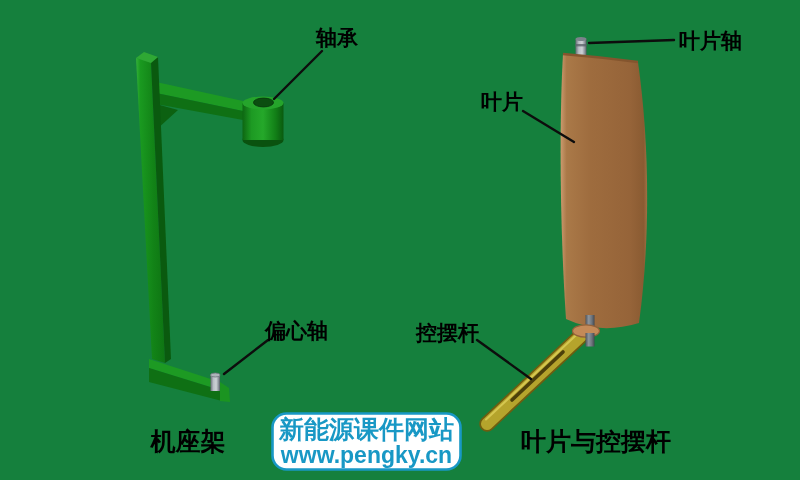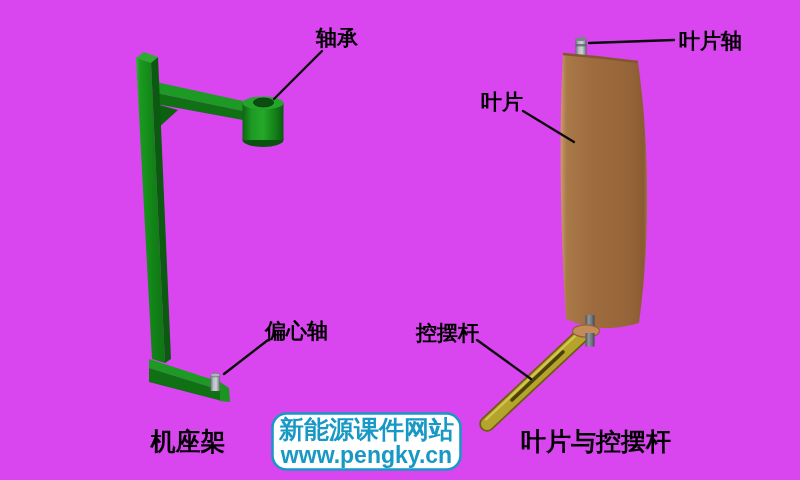--- a/index.html
+++ b/index.html
@@ -1,17 +1,17 @@
 <!DOCTYPE html>
 <html><head>
 <meta charset="utf-8">
 <style>
   html,body{margin:0;padding:0;background:#fff;}
   #stage{
-    position:relative;width:800px;height:480px;background:#d946ef;overflow:hidden;
+    position:relative;width:800px;height:480px;background:#15803d;overflow:hidden;
     font-family:"Liberation Sans","DejaVu Sans",sans-serif;
   }
   svg text{font-family:"Liberation Sans","DejaVu Sans",sans-serif;}
   .part-label{font-size:21px;font-weight:600;fill:#000;}
   .caption{font-size:25px;font-weight:700;fill:#000;text-anchor:middle;}
   .leader{stroke:#0d0d0d;stroke-width:2.4;fill:none;stroke-linecap:round;}
   .badge-text{fill:#1898c5;font-weight:700;text-anchor:middle;}
 </style>
 </head>
 <body>

